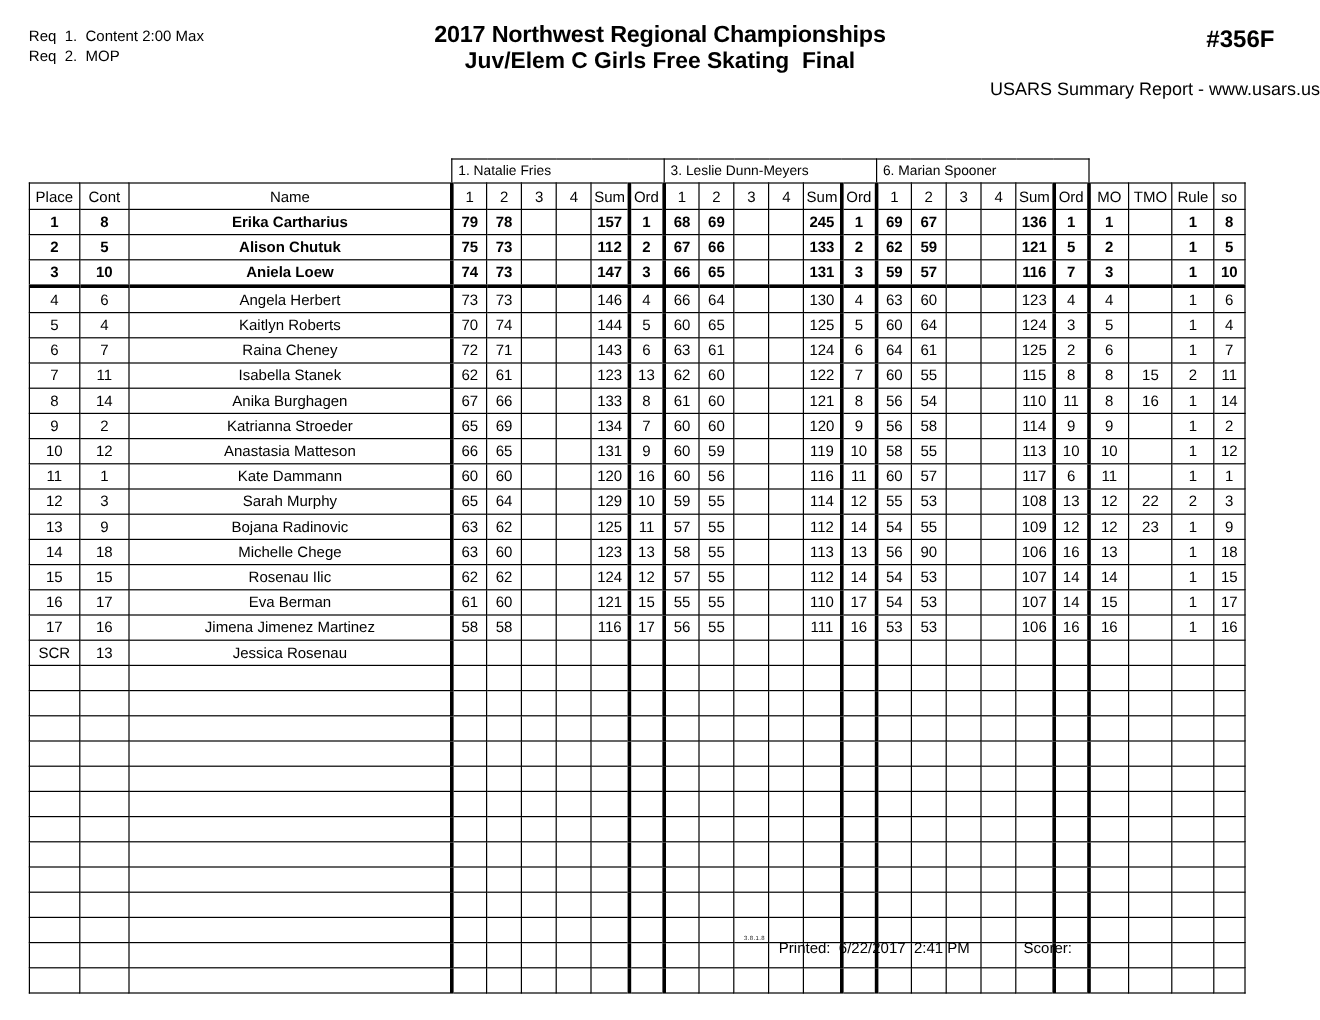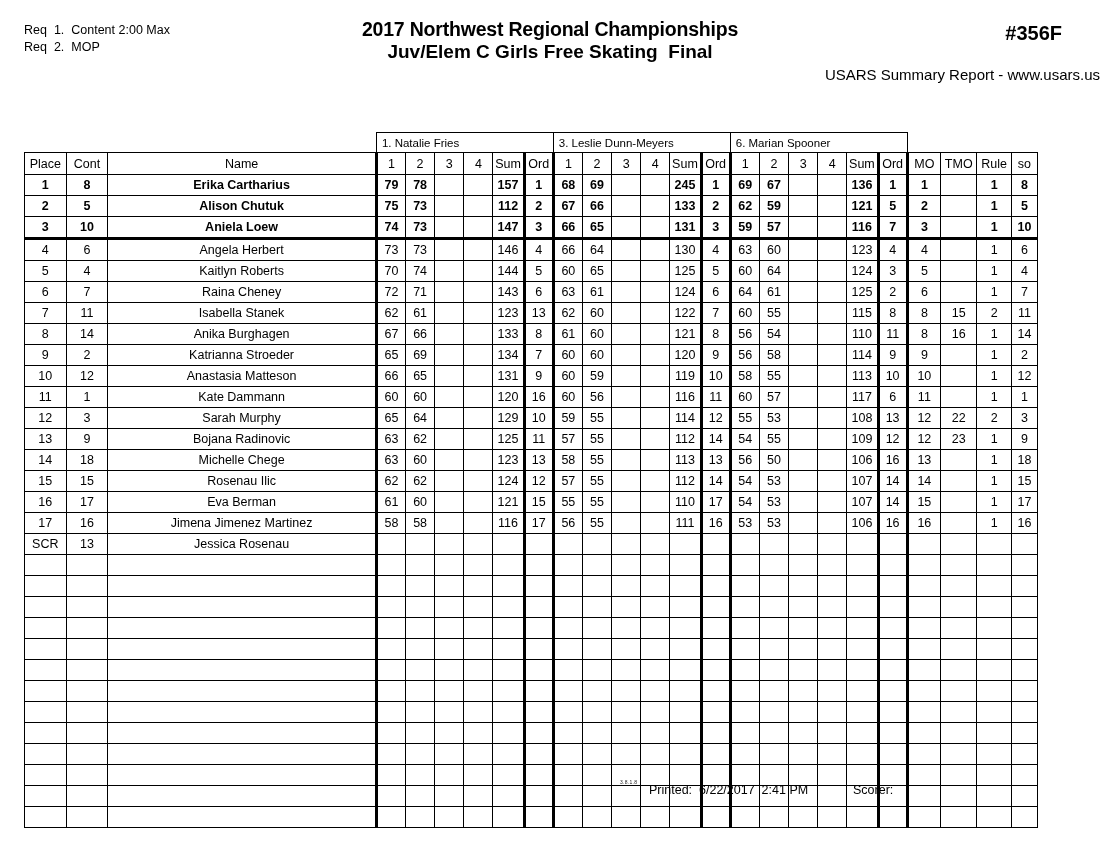--- a/index.html
+++ b/index.html
@@ -604,21 +604,21 @@
           <td></td>
           <td>123</td>
           <td class="ord thickL thickR">13</td>
           <td class="thickL">58</td>
           <td>55</td>
           <td></td>
           <td></td>
           <td>113</td>
           <td class="ord thickL thickR">13</td>
           <td class="thickL">56</td>
-          <td>50</td>
+          <td>90</td>
           <td></td>
           <td></td>
           <td>106</td>
           <td class="ord thickL thickR">16</td>
           <td>13</td>
           <td></td>
           <td>1</td>
           <td>18</td>
         </tr>
         <tr>

